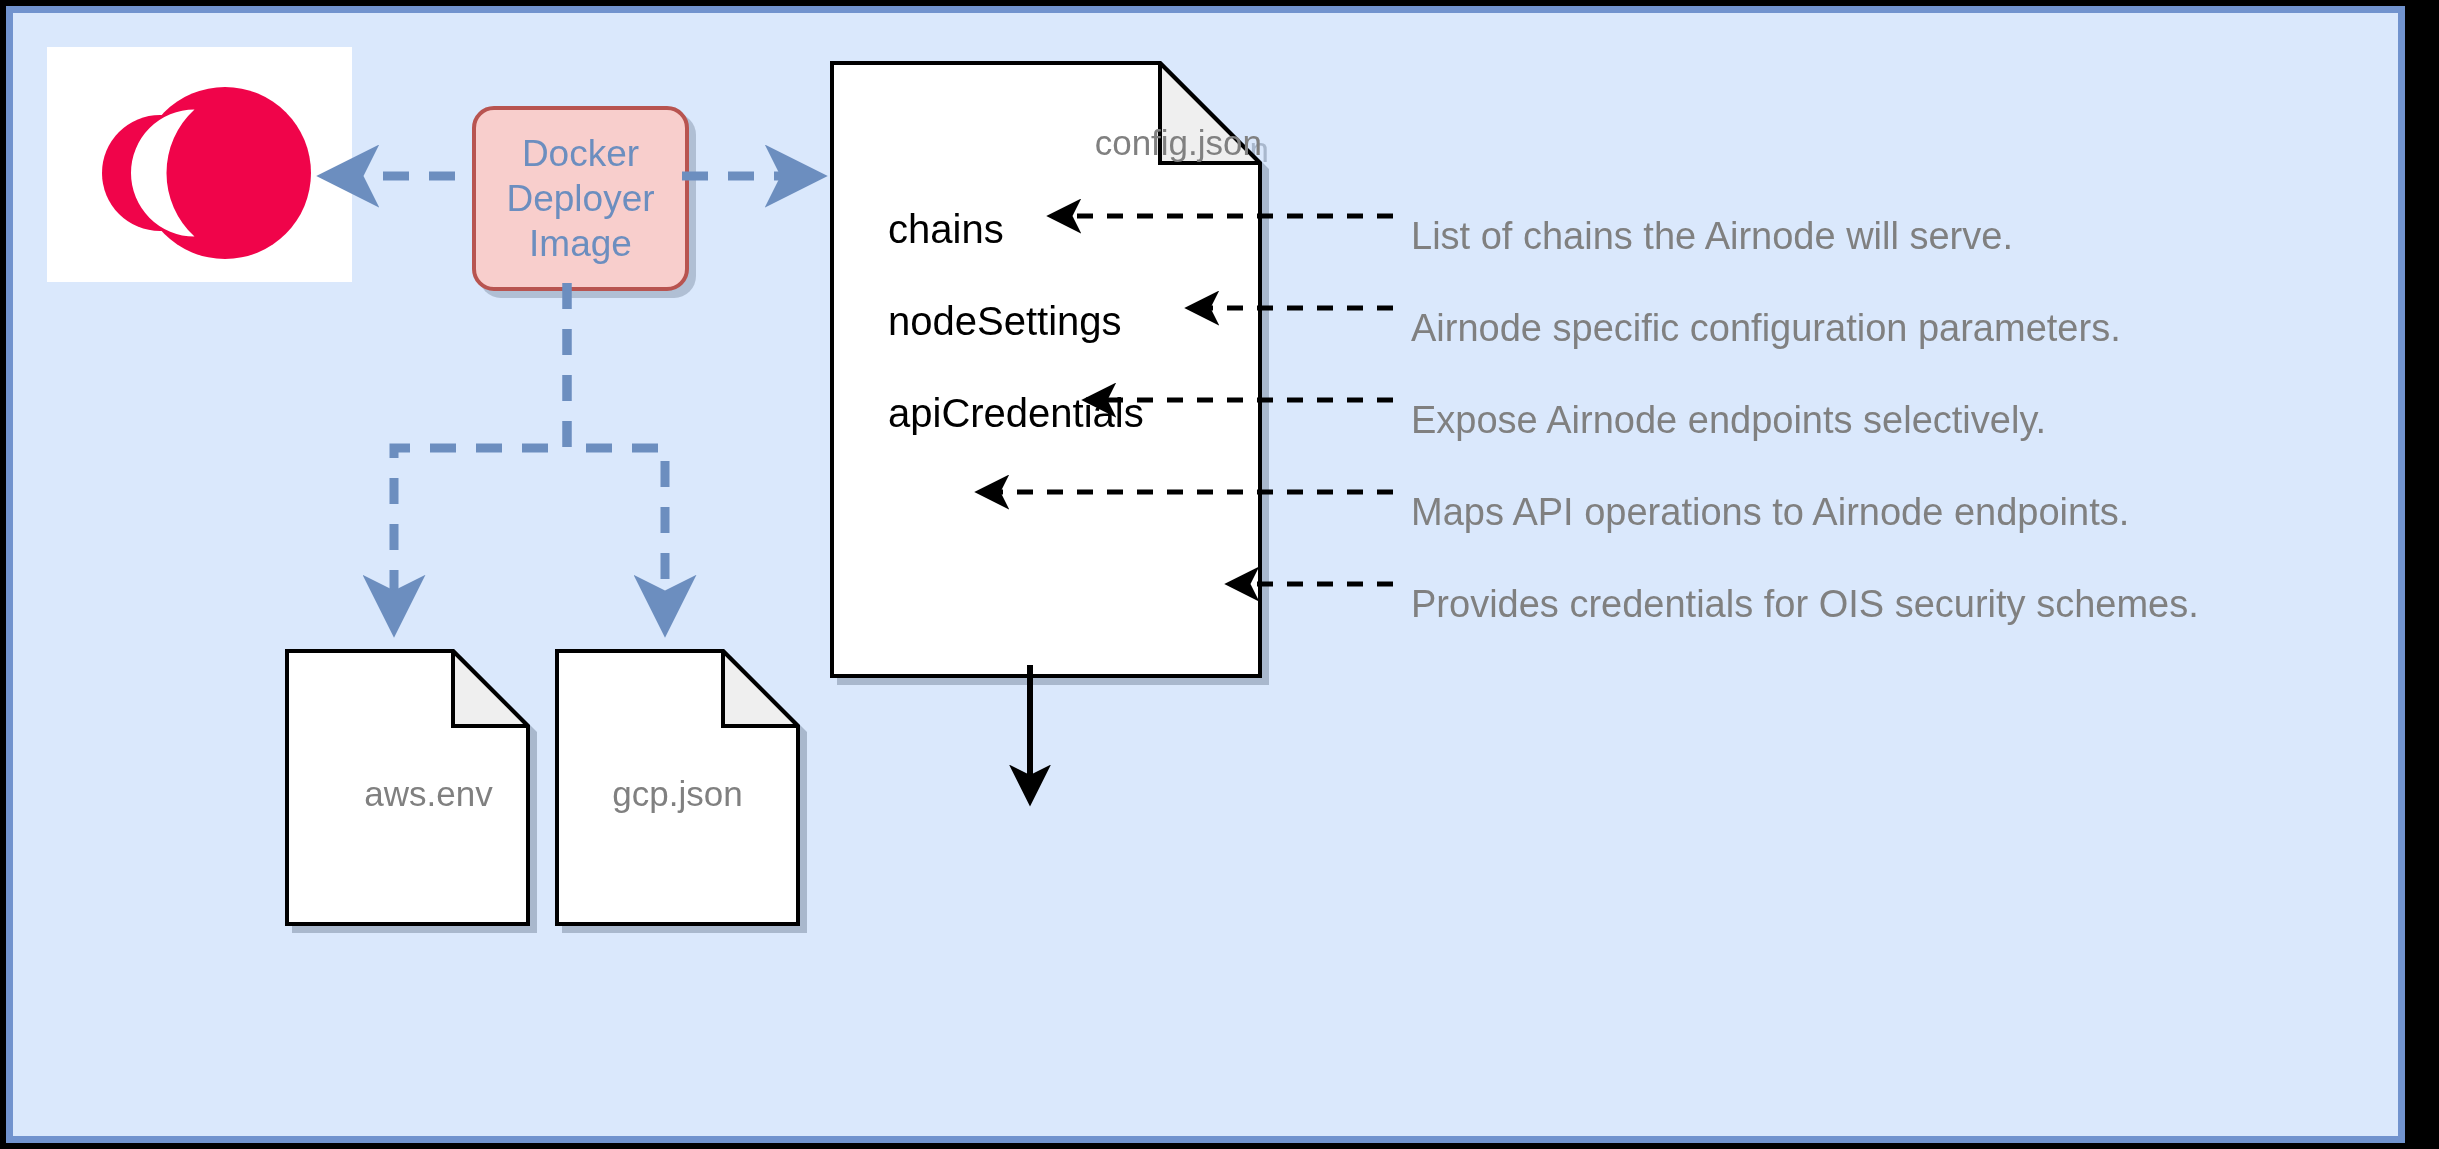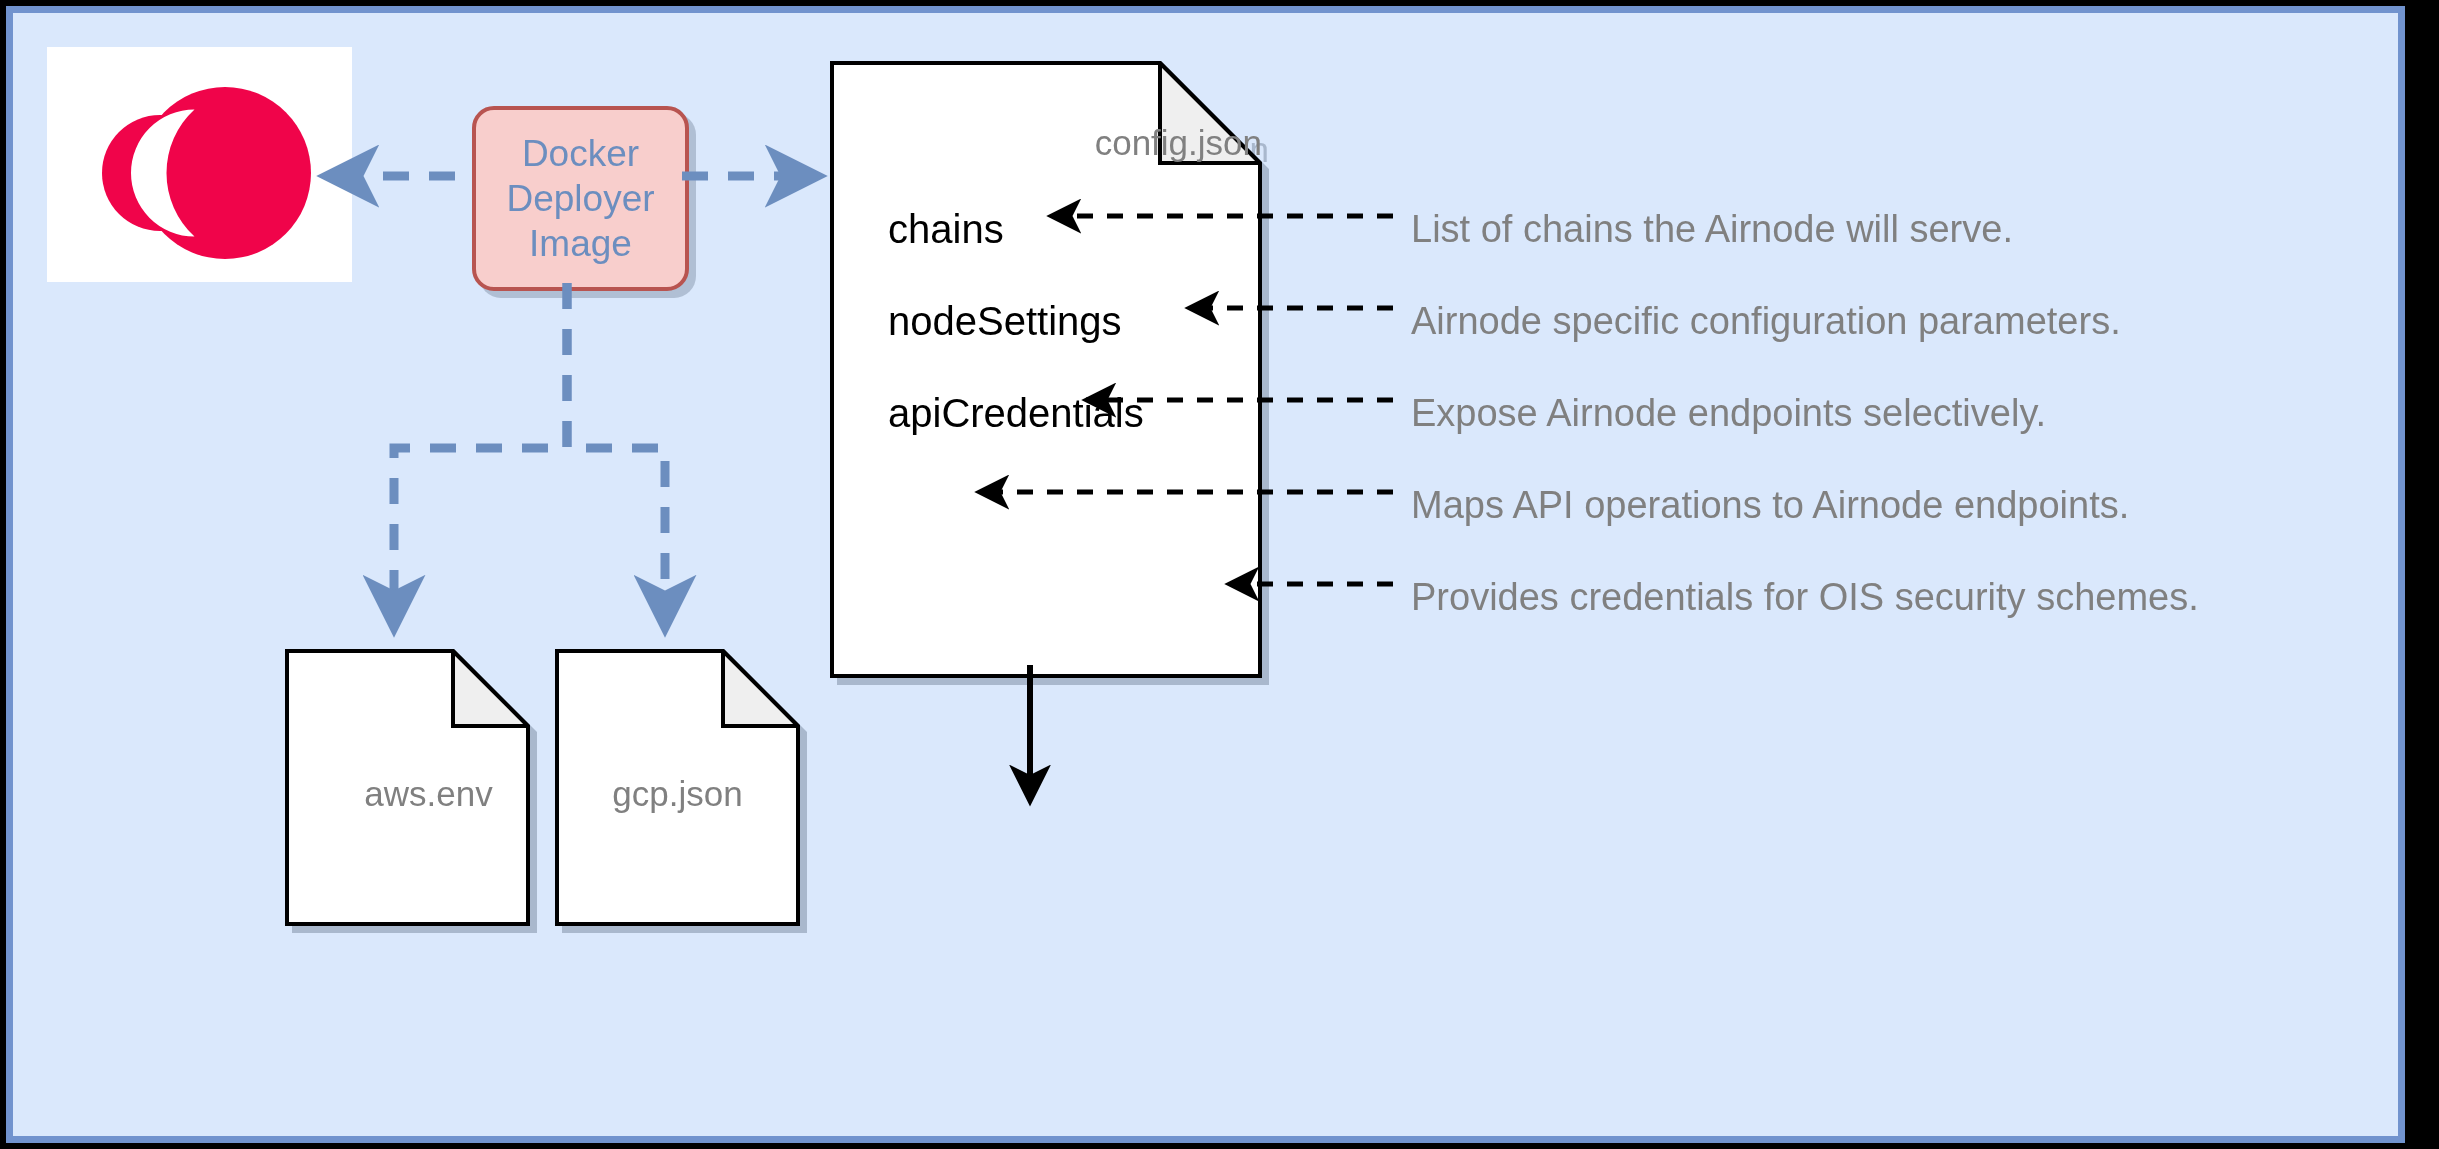--- a/index.html
+++ b/index.html
@@ -95,21 +95,21 @@
     align-items: center;
     padding-left: 58px;
     font-size: 40px;
     font-weight: normal;
     color: #000000;
   }
 
   
   .desc-list {
     position: absolute;
-    left: 1398px; top: 170px;
+    left: 1398px; top: 177px;
     width: 960px;
     text-align: right;
   }
   .desc-row {
     height: 92px;
     display: flex;
     align-items: center;
     font-size: 38px;
     color: #808080;
     white-space: nowrap;

